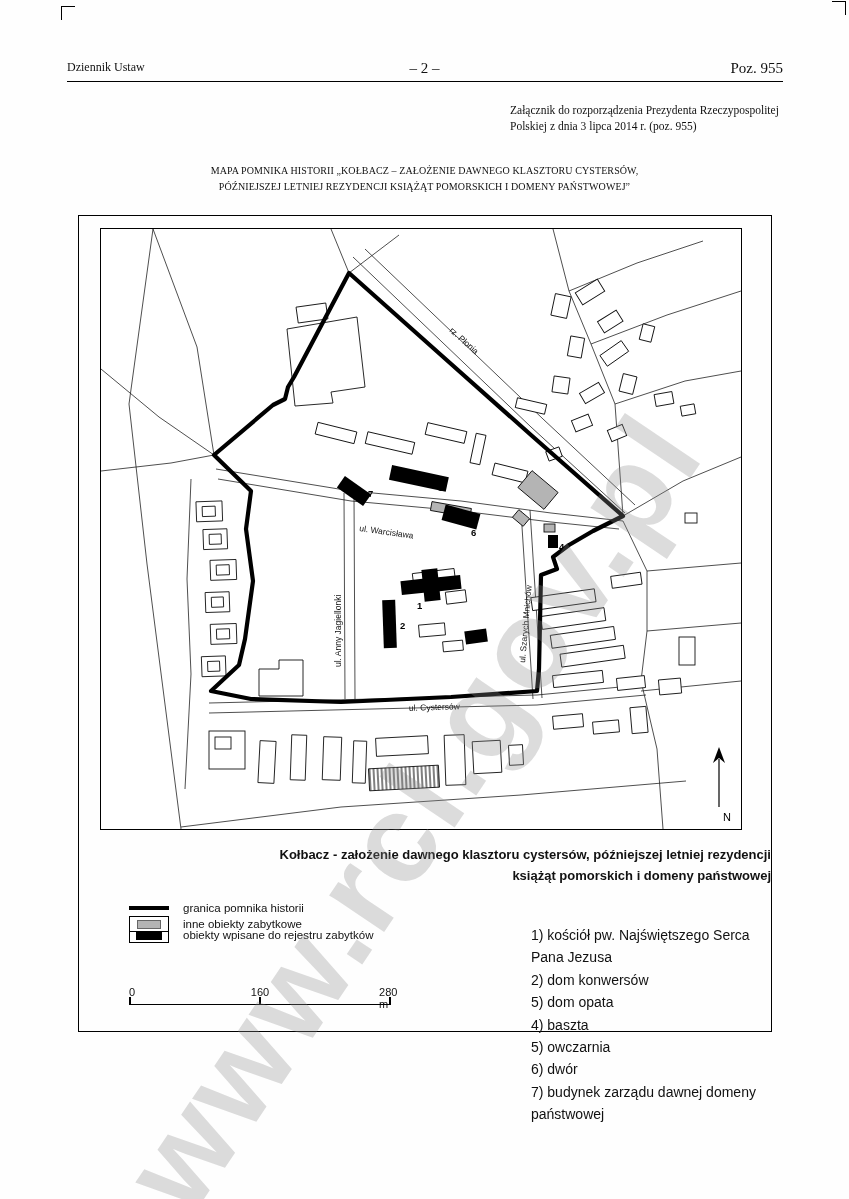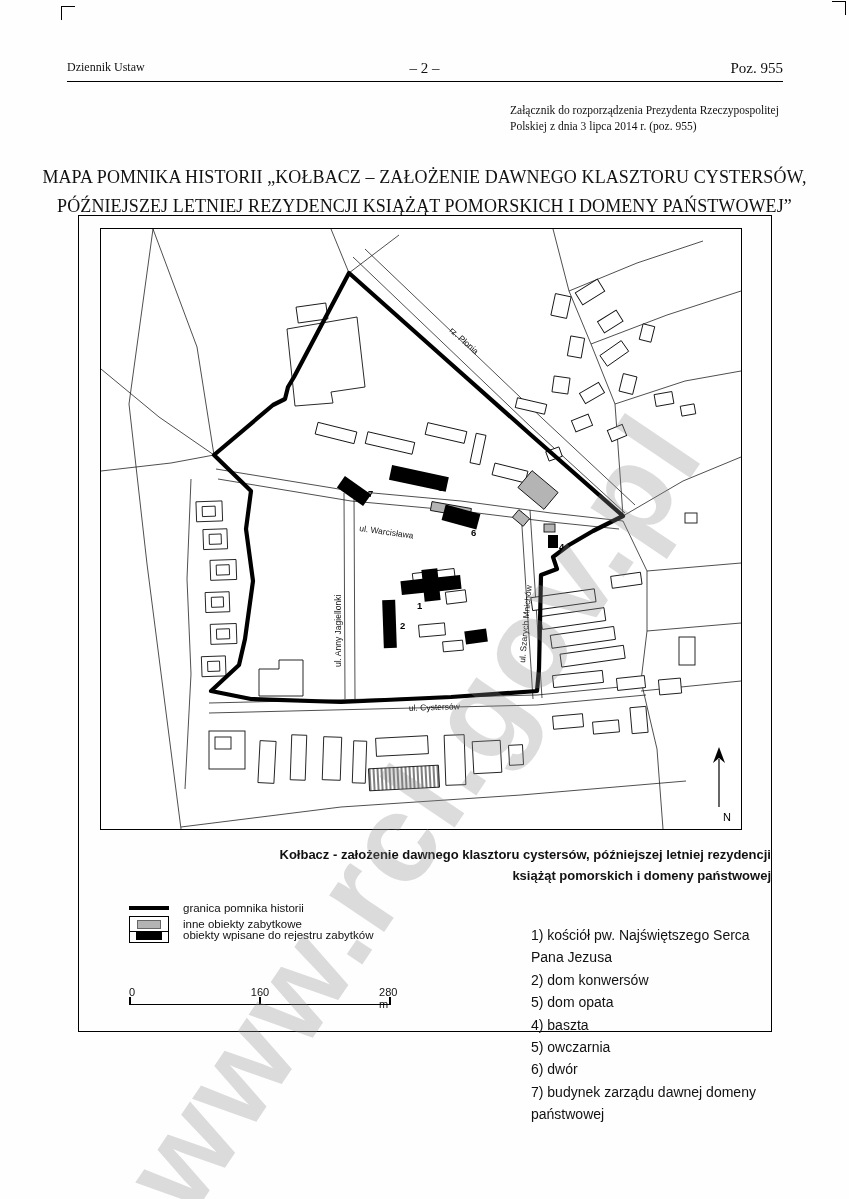--- a/index.html
+++ b/index.html
@@ -13,21 +13,21 @@
   .corner.tr{right:3px;top:1px;border-right:1.5px solid #000;border-top:1.5px solid #000}
 
   .hdr-left{position:absolute;left:67px;top:60px;font-size:12px}
   .hdr-center{position:absolute;left:0;right:0;top:60px;text-align:center;font-size:15px}
   .hdr-right{position:absolute;right:66px;top:60px;font-size:15px}
   .hdr-rule{position:absolute;left:67px;top:81px;width:716px;border-top:1.8px solid #000}
 
   .annotation{position:absolute;left:510px;top:102px;font-size:11.5px;line-height:1.4}
 
   .doc-title{position:absolute;left:0;right:0;top:163px;text-align:center;
-    font-size:18px;line-height:1.6;letter-spacing:.1px}
+    font-size:10px;line-height:1.6;letter-spacing:.1px}
 
   .outer-box{position:absolute;left:78px;top:215px;width:692px;height:815px;border:1.3px solid #000}
   .map-box{position:absolute;left:21px;top:12px;width:640px;height:600px;border:1px solid #000;background:#fff}
   .map-box svg{display:block}
 
   .caption{position:absolute;left:0;right:0;top:628px;text-align:right;
     font-family:"Liberation Sans",sans-serif;font-size:13px;font-weight:bold;line-height:1.65}
 
   .legend-row{position:absolute;left:50px;display:flex;align-items:center;gap:14px;
     font-family:"Liberation Sans",sans-serif;font-size:11.5px}

